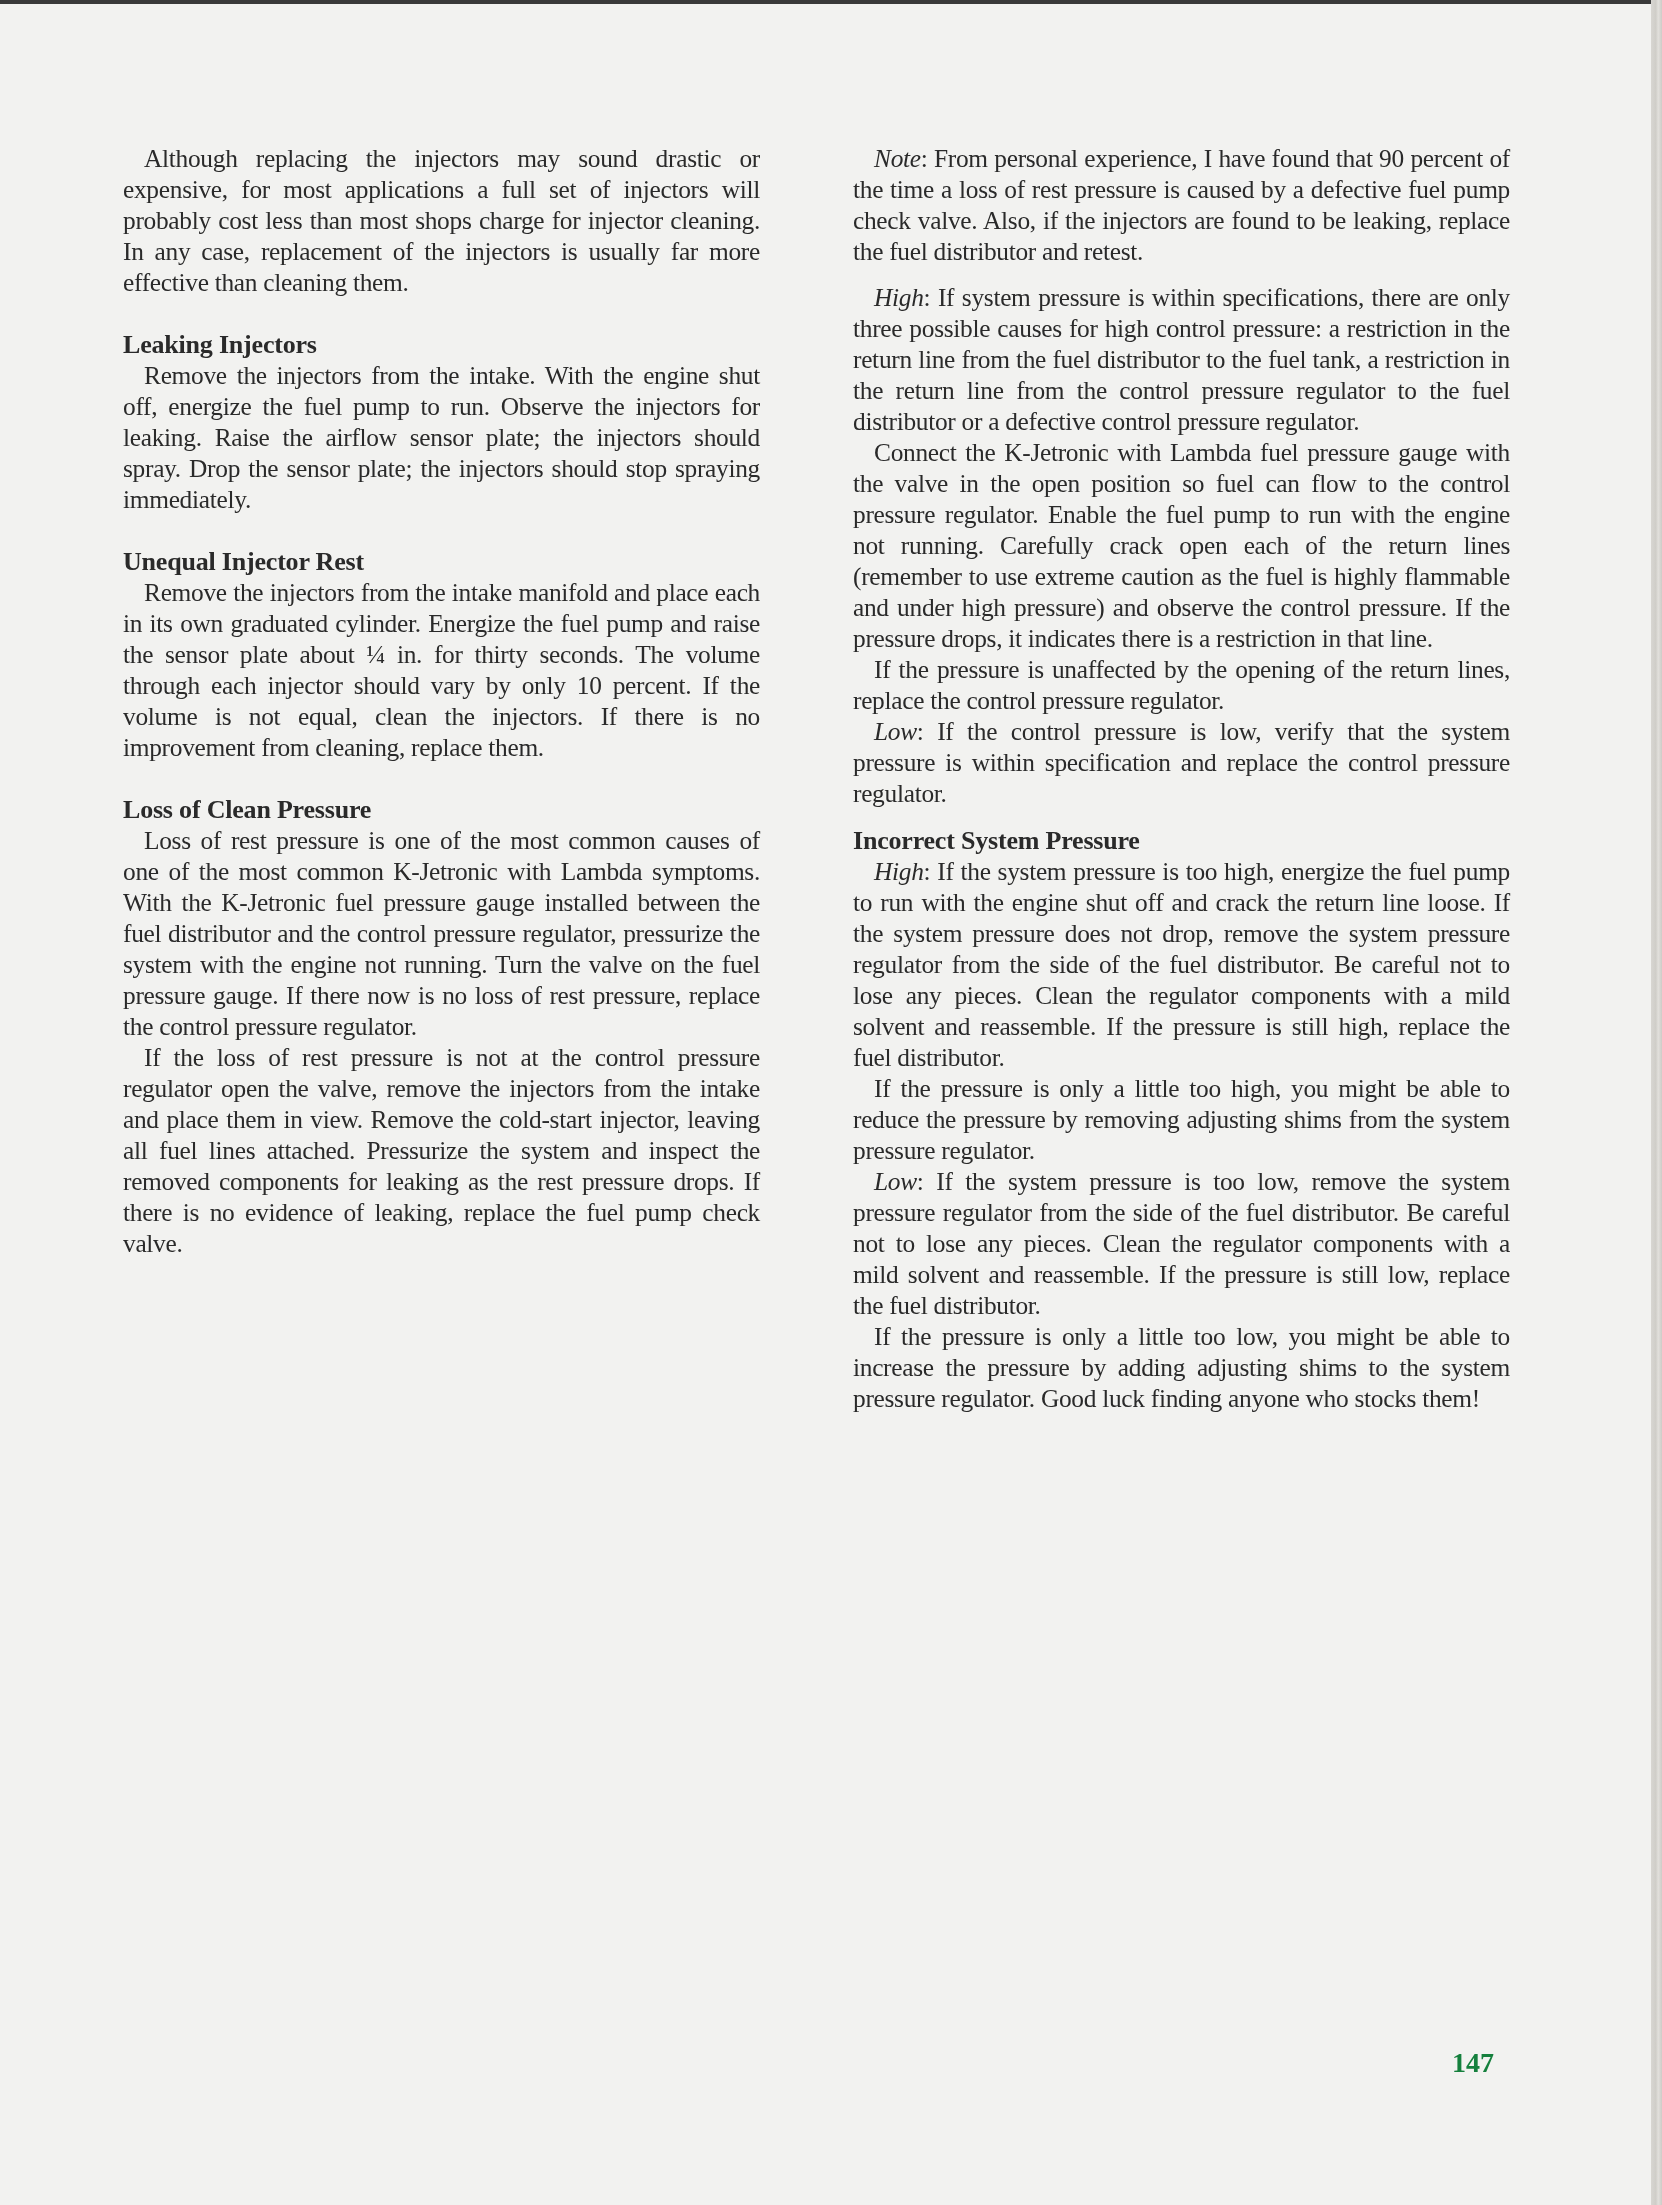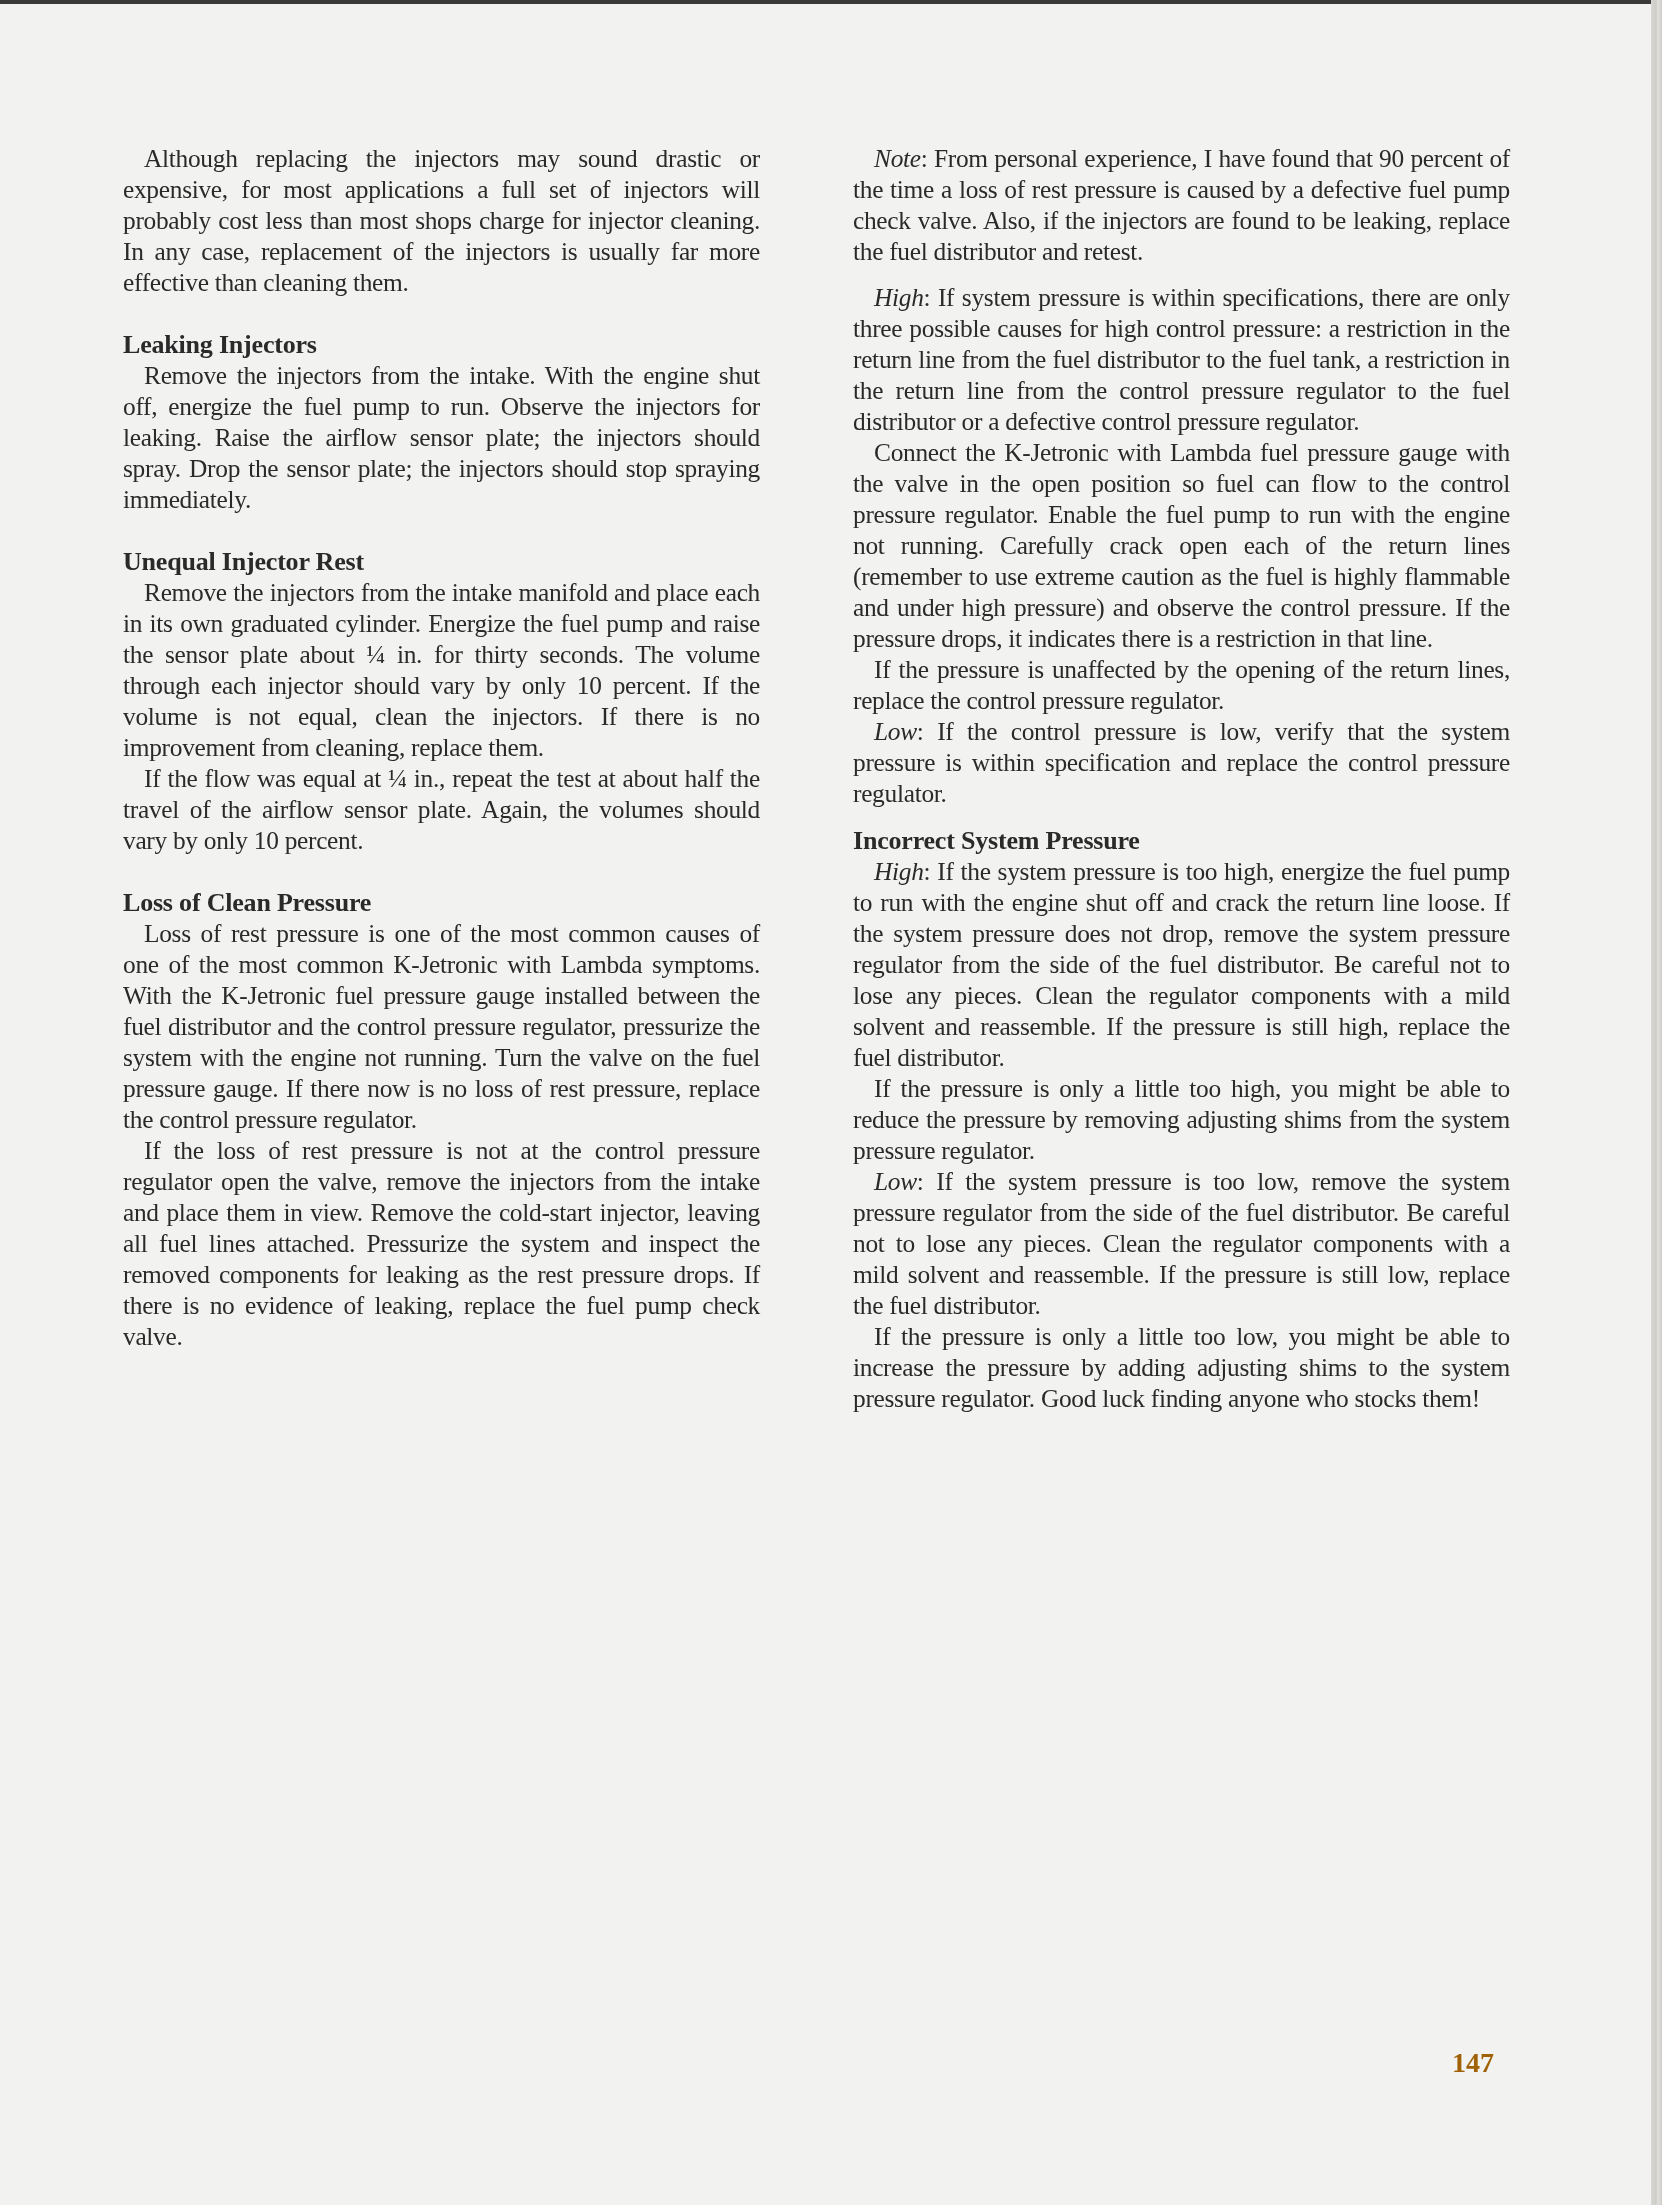--- a/index.html
+++ b/index.html
@@ -51,21 +51,21 @@
     }
     .gap { height: 31px; }
     .gap-sm { height: 15.3px; }
     .label-italic { font-style: italic; }
     .page-number {
       position: absolute;
       left: 1452px;
       top: 2047px;
       font-size: 28px;
       font-weight: bold;
-      color: #a16207;
+      color: #15803d;
       font-family: "Liberation Serif", "DejaVu Serif", serif;
     }
   </style>
 </head>
 <body>
 
 <div class="top-edge"></div>
 <div class="page-edge"></div>
 
 <div class="column col-left">
@@ -76,21 +76,20 @@
   <section>
     <h2 class="heading">Leaking Injectors</h2>
     <p class="para">Remove the injectors from the intake. With the engine shut off, energize the fuel pump to run. Observe the injectors for leaking. Raise the airflow sensor plate; the injectors should spray. Drop the sensor plate; the injectors should stop spraying immediately.</p>
   </section>
 
   <div class="gap"></div>
 
   <section>
     <h2 class="heading">Unequal Injector Rest</h2>
     <p class="para">Remove the injectors from the intake manifold and place each in its own graduated cylinder. Energize the fuel pump and raise the sensor plate about ¼ in. for thirty seconds. The volume through each injector should vary by only 10 percent. If the volume is not equal, clean the injectors. If there is no improvement from cleaning, replace them.</p>
-    <p class="para">If the flow was equal at ¼ in., repeat the test at about half the travel of the airflow sensor plate. Again, the volumes should vary by only 10 percent.</p>
   </section>
 
   <div class="gap"></div>
 
   <section>
     <h2 class="heading">Loss of Clean Pressure</h2>
     <p class="para">Loss of rest pressure is one of the most common causes of one of the most common K-Jetronic with Lambda symptoms. With the K-Jetronic fuel pres­sure gauge installed between the fuel distributor and the control pressure regulator, pressurize the system with the engine not running. Turn the valve on the fuel pressure gauge. If there now is no loss of rest pressure, replace the control pressure regulator.</p>
     <p class="para">If the loss of rest pressure is not at the control pressure regulator open the valve, remove the injectors from the intake and place them in view. Remove the cold-start injector, leaving all fuel lines attached. Pressurize the system and inspect the removed components for leaking as the rest pressure drops. If there is no evidence of leaking, replace the fuel pump check valve.</p>
   </section>
 </div>

